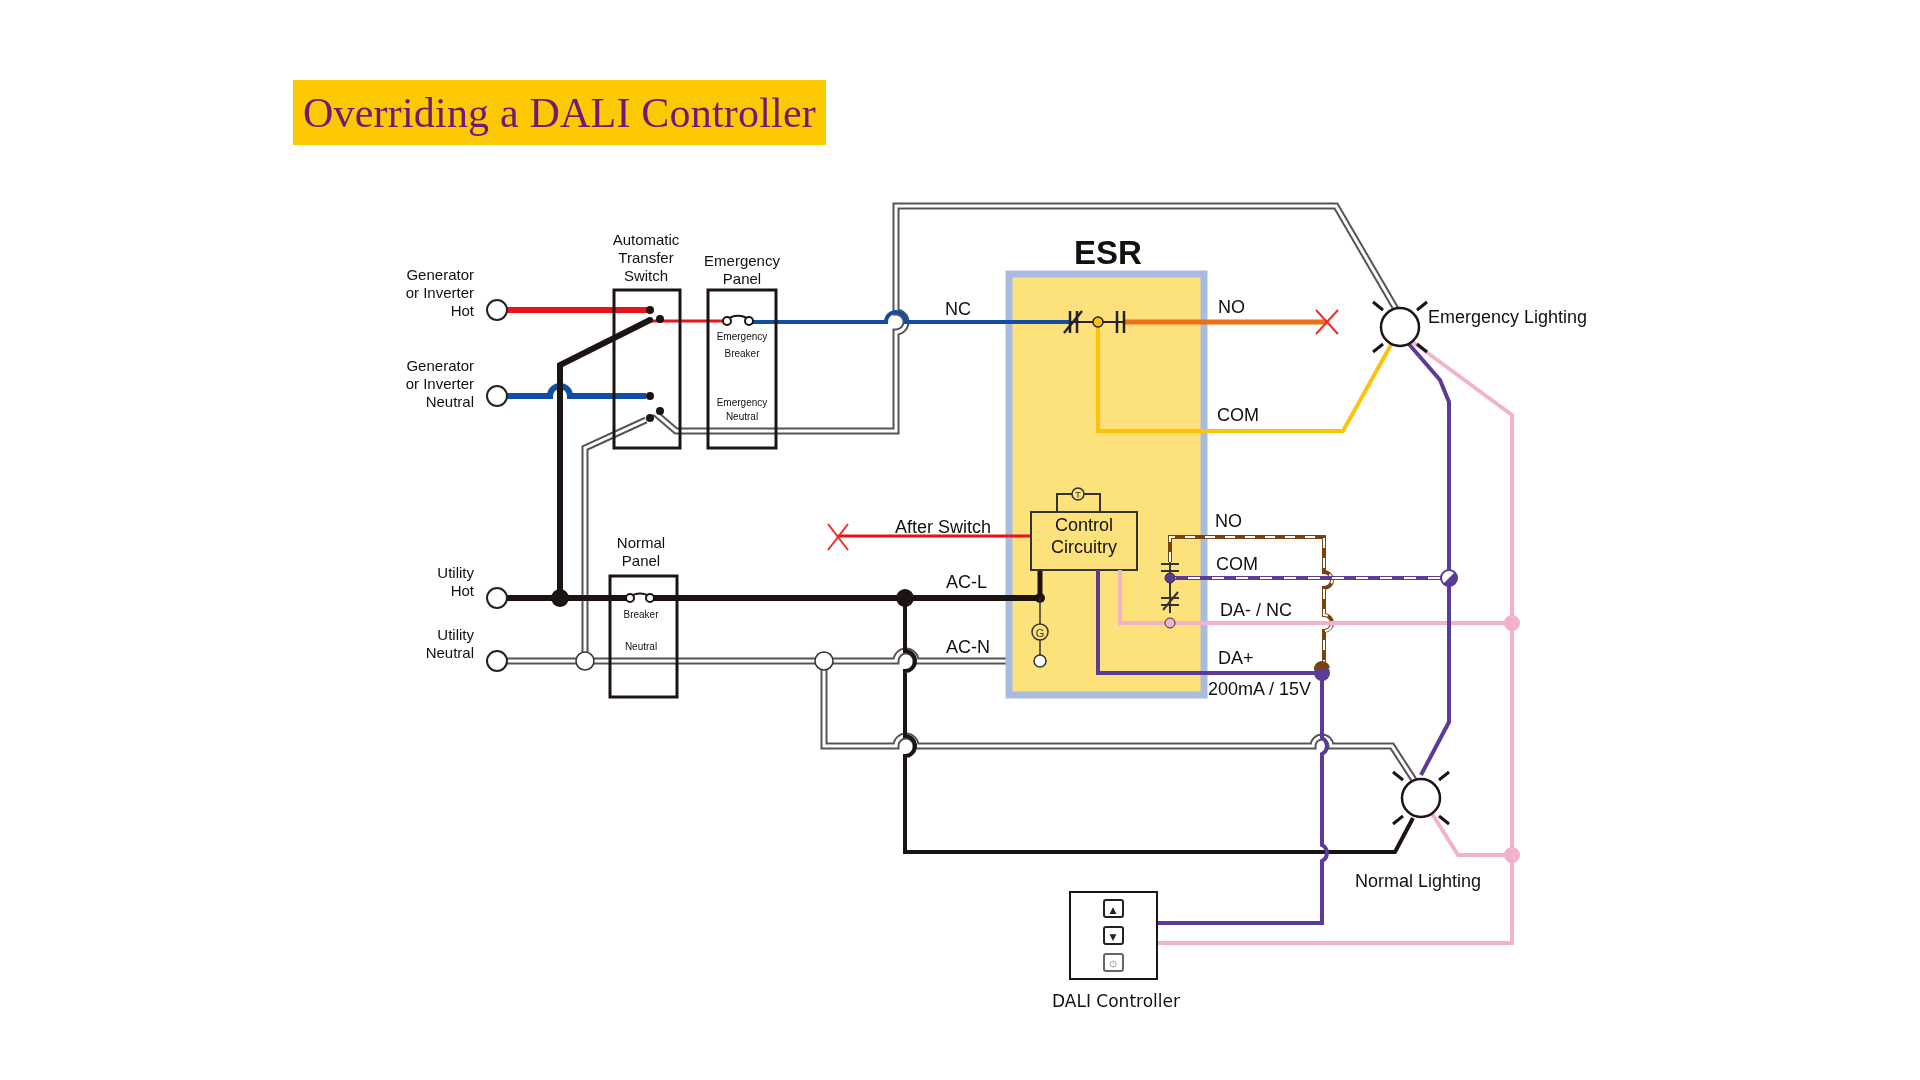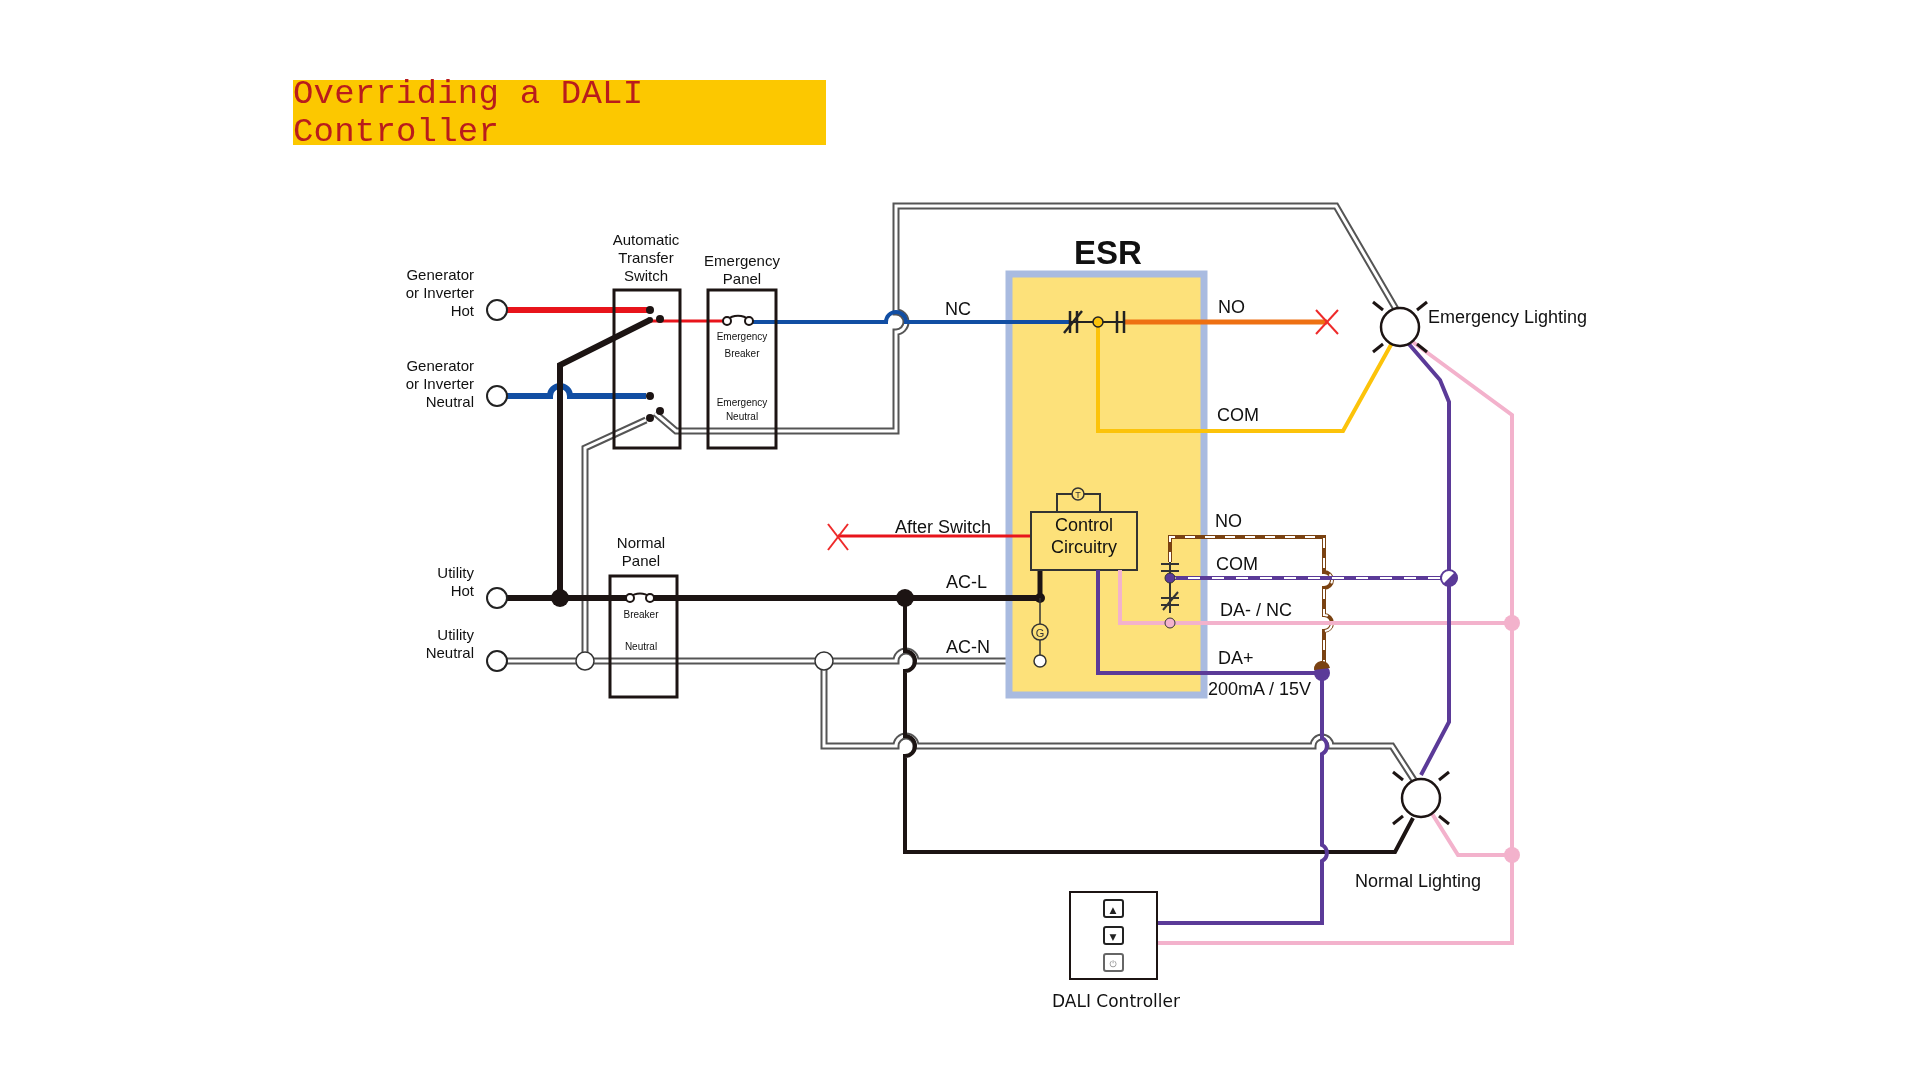--- a/index.html
+++ b/index.html
@@ -1,18 +1,18 @@
 <!DOCTYPE html>
 <html><head>
 <meta charset="utf-8">
 <style>
   html, body { margin: 0; padding: 0; background: #ffffff; }
   body { width: 1920px; height: 1080px; overflow: hidden; position: relative; font-family: "Liberation Sans", sans-serif; }
   #title-box { position: absolute; left: 293px; top: 80px; width: 533px; height: 65px; background: #fcc800; display: flex; align-items: center; justify-content: center; }
-  #title-box span { font-family: Liberation Mono, monospace; font-size: 34px; color: #b91c1c; letter-spacing: 0.2px; }
+  #title-box span { font-family: Liberation Serif, serif; font-size: 42px; color: #701a75; letter-spacing: 0.2px; }
   svg { position: absolute; left: 0; top: 0; }
   .lbl { font-family: "Liberation Sans", sans-serif; fill: #111; }
   .s14 { font-size: 15px; }
   .s17 { font-size: 18px; }
   .small { font-size: 10px; }
 </style>
 </head>
 <body>
 
 <div id="title-box">

